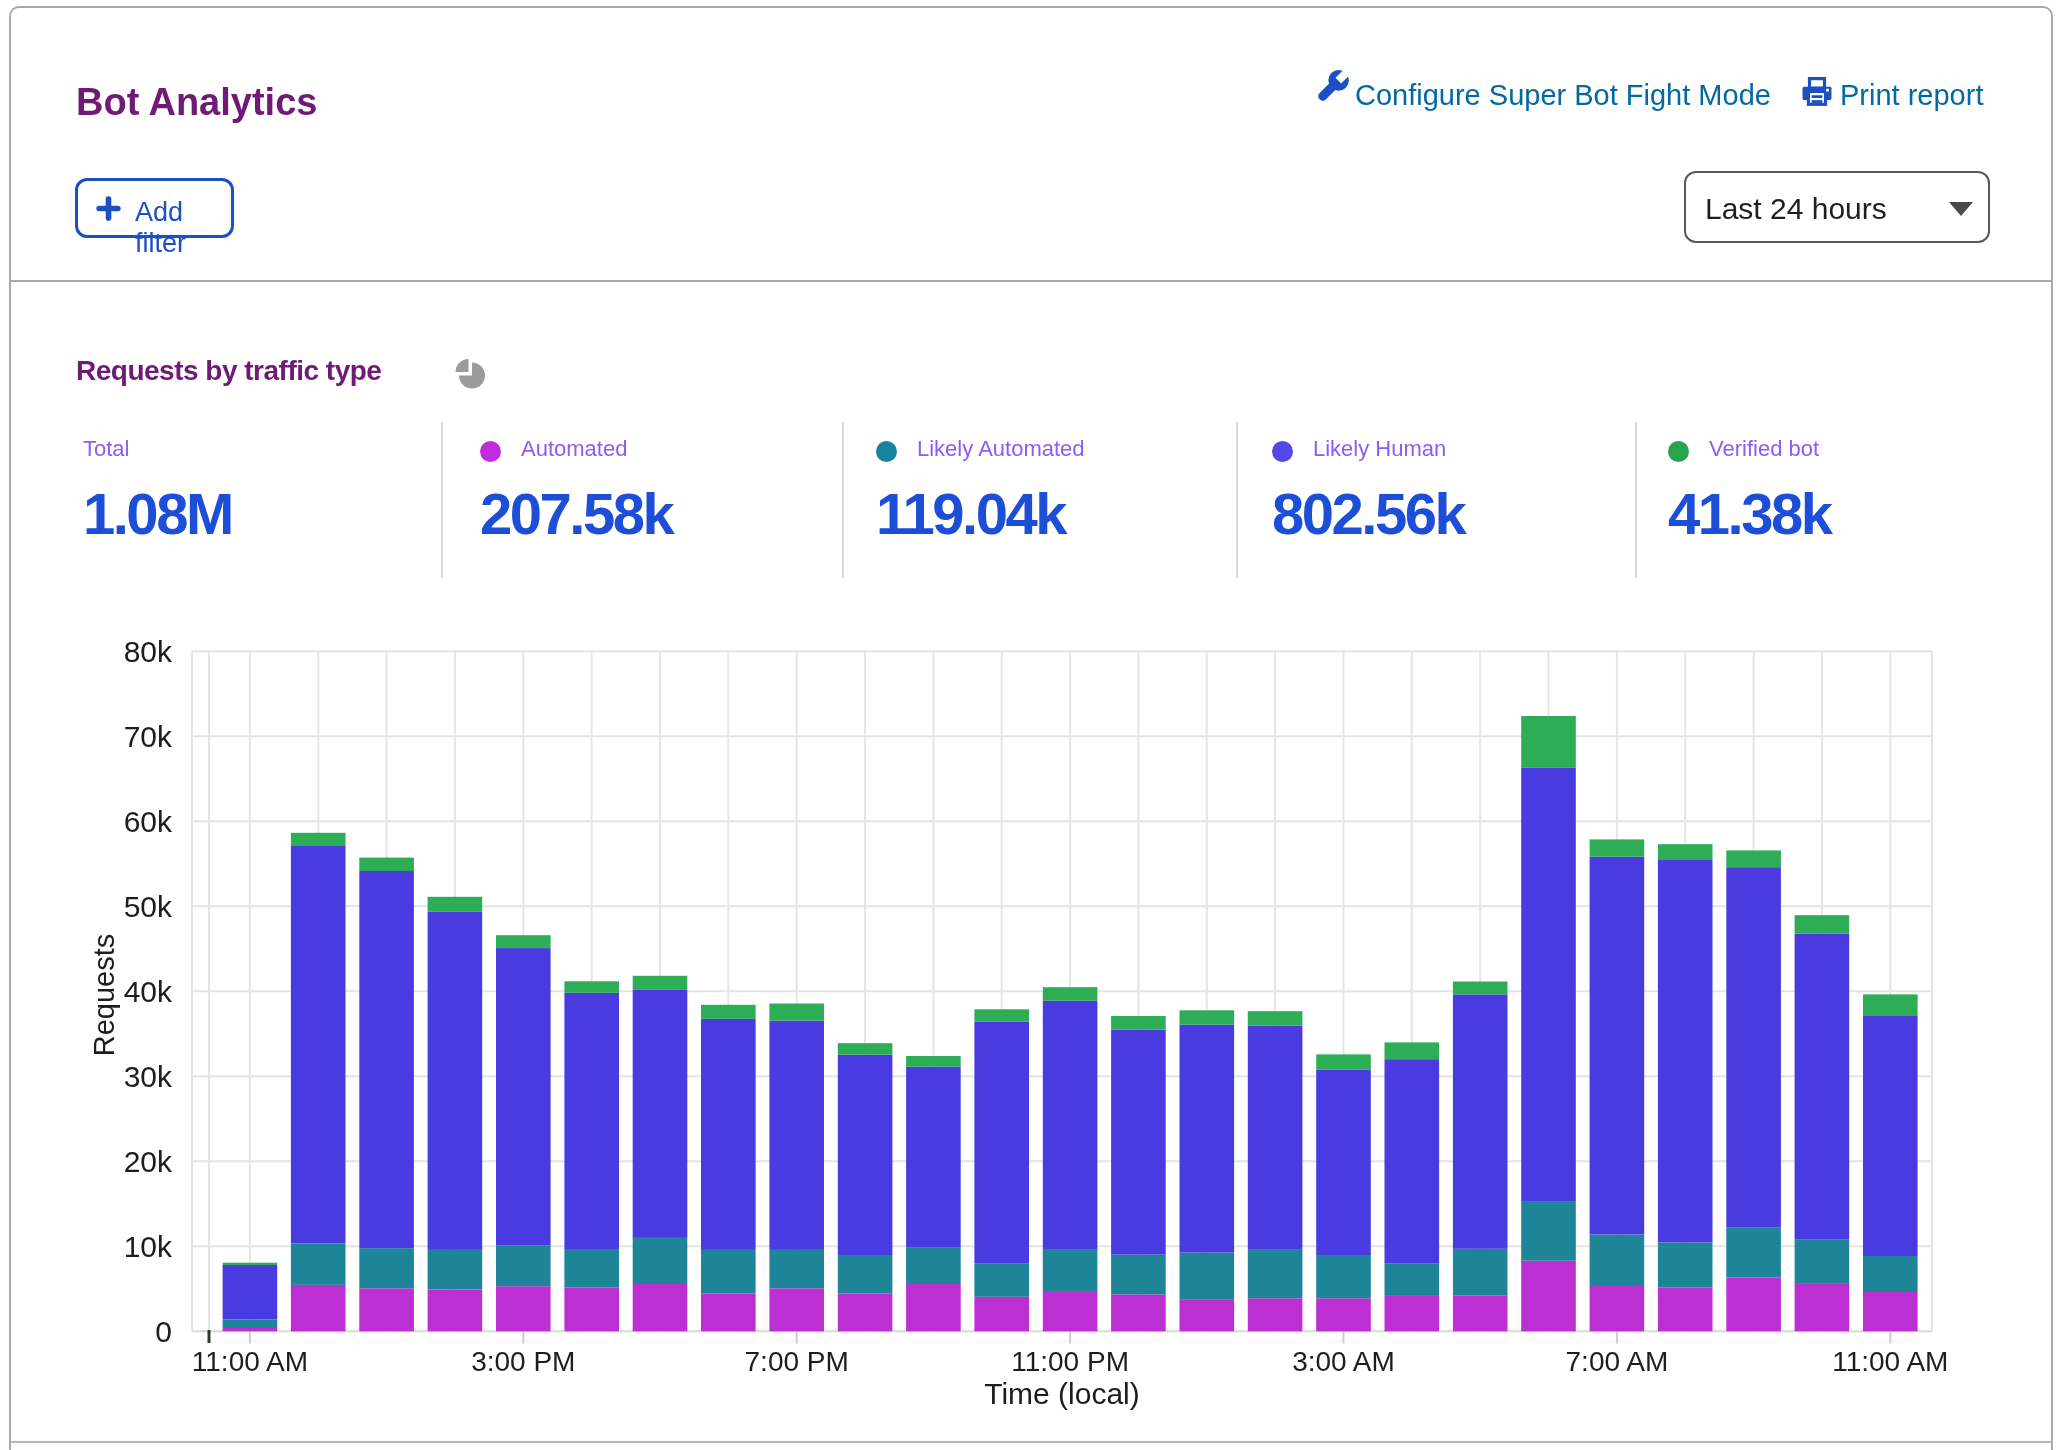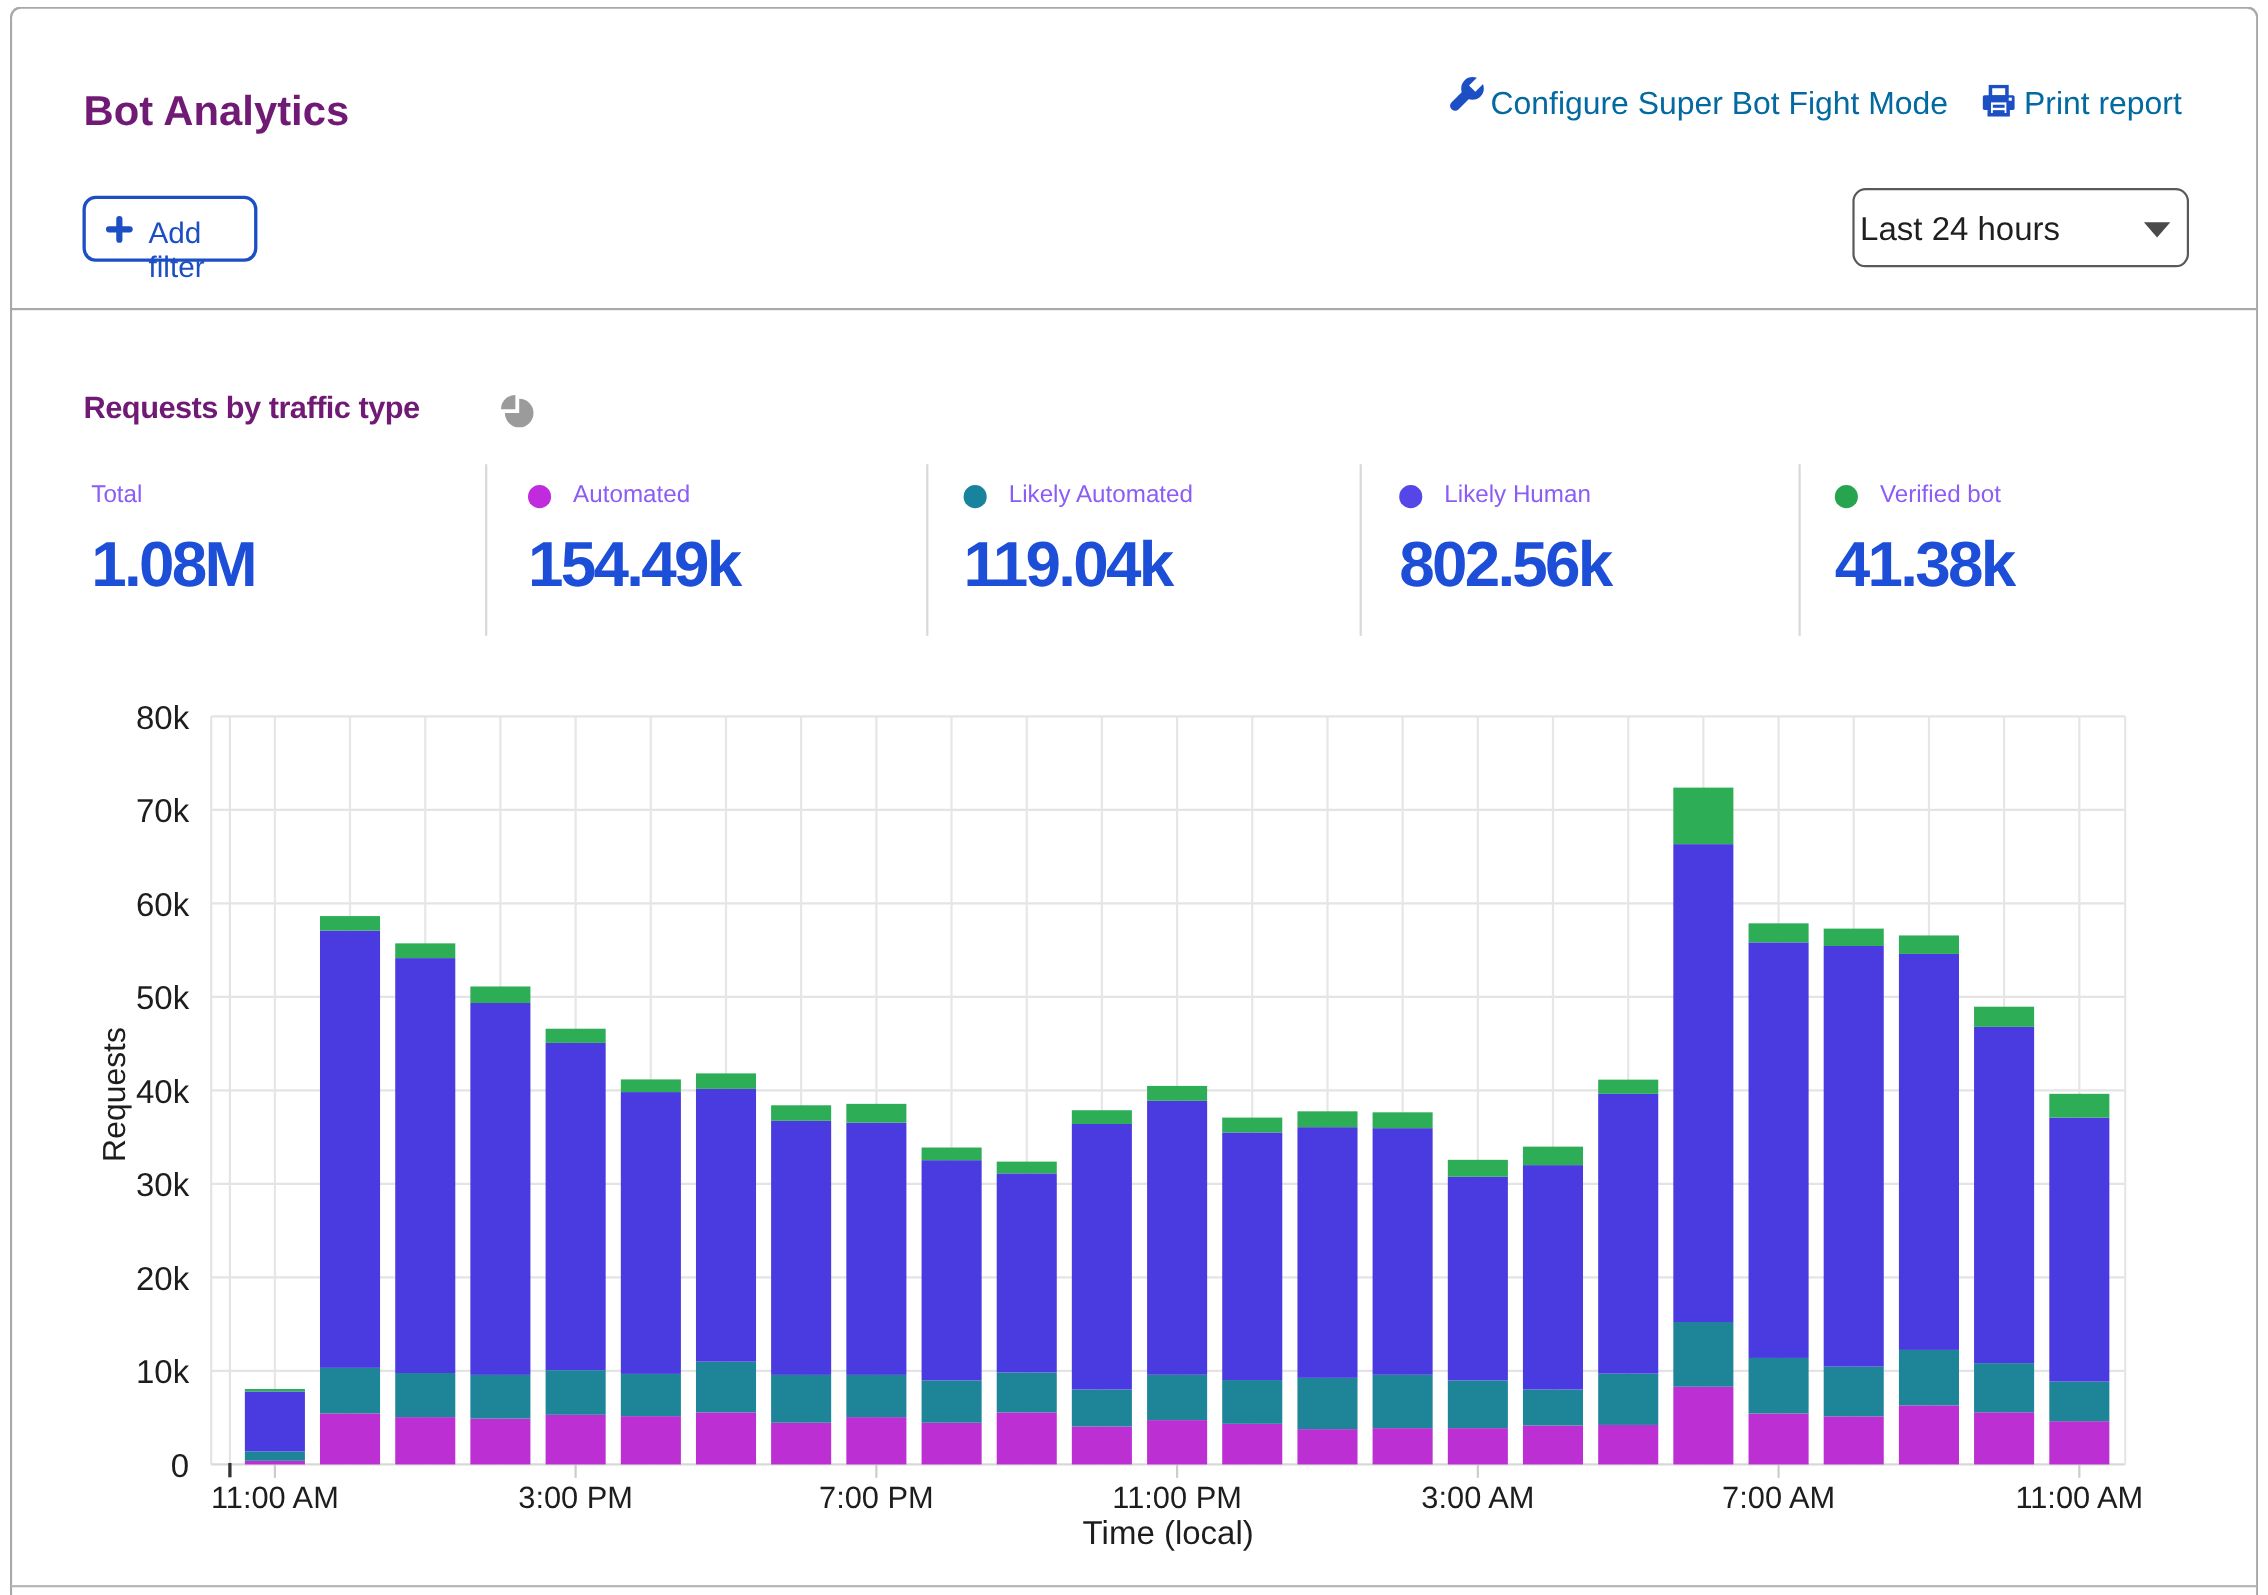--- a/index.html
+++ b/index.html
@@ -4,21 +4,21 @@
 html,body { width:2062px; height:1450px; background:#fff; font-family:"Liberation Sans", sans-serif; position:relative; overflow:hidden; }
 .card { position:absolute; left:9px; top:6px; width:2044px; height:1444px; border:2px solid #a8a8a8; border-bottom:none; border-radius:10px 10px 0 0; }
 .hr1 { position:absolute; left:10px; top:280px; width:2042px; height:2px; background:#a8a8a8; }
 .hr2 { position:absolute; left:10px; top:1441px; width:2042px; height:2px; background:#b5b5b5; }
 .title { position:absolute; left:76px; top:81px; font-size:38px; font-weight:700; color:#701a75; }
 .link { position:absolute; font-size:29px; color:#0369a1; }
 .btn { position:absolute; left:75px; top:178px; width:159px; height:60px; border:3px solid #1d4fc4; border-radius:12px; color:#1d4fc4; }
 .btn .plus { position:absolute; left:18px; top:15px; width:25px; height:25px; }
 .btn .btxt { position:absolute; left:57px; top:16px; font-size:27px; }
 .dd { position:absolute; left:1684px; top:171px; width:306px; height:72px; border:2px solid #595959; border-radius:12px; }
-.dd .dtxt { position:absolute; left:5px; top:19px; font-size:30px; color:#1f1f1f;text-align:center; }
+.dd .dtxt { position:absolute; left:19px; top:19px; font-size:30px; color:#1f1f1f;text-align:center; }
 .dd .caret { position:absolute; right:15px; top:29px; width:0; height:0; border-left:12px solid transparent; border-right:12px solid transparent; border-top:14px solid #4a4a4a; }
 .h2 { position:absolute; left:76px; top:355px; font-size:28px; font-weight:700; color:#701a75; letter-spacing:-0.5px; }
 .dot { position:absolute; top:441px; width:21px; height:21px; border-radius:50%; }
 .slabel { position:absolute; top:436px; font-size:22px; color:#8b5cf6; }
 .sval { position:absolute; top:480px; font-size:58px; font-weight:700; color:#1d4ed8; letter-spacing:-2.5px; }
 .sdiv { position:absolute; top:422px; width:2px; height:156px; background:#d8d8d8; }
 svg { position:absolute; left:0; top:0; }
 svg text { font-family:"Liberation Sans", sans-serif; }
 </style></head>
 <body>
@@ -55,21 +55,21 @@
   </div>
 <div class="h2">Requests by traffic type</div>
 <svg width="34" height="34" style="left:454px;top:357px" viewBox="0 0 34 34">
   <path d="M 18,18.5 L 18,5.5 A 13,13 0 1 1 5,18.5 Z" fill="#9b9b9b"></path>
   <path d="M 14.5,15 L 1.5,15 A 13,13 0 0 1 14.5,2 Z" fill="#9b9b9b"></path>
 </svg>
 <div class="slabel" style="left:83px">Total</div>
 <div class="sval" style="left:83px">1.08M</div>
 <div class="dot" style="left:480px;background:#c02bdd"></div>
 <div class="slabel" style="left:521px">Automated</div>
-<div class="sval" style="left:480px">154.49k</div>
+<div class="sval" style="left:480px">207.58k</div>
 <div class="dot" style="left:876px;background:#17839c"></div>
 <div class="slabel" style="left:917px">Likely Automated</div>
 <div class="sval" style="left:876px">119.04k</div>
 <div class="dot" style="left:1272px;background:#5546e8"></div>
 <div class="slabel" style="left:1313px">Likely Human</div>
 <div class="sval" style="left:1272px">802.56k</div>
 <div class="dot" style="left:1668px;background:#26a54e"></div>
 <div class="slabel" style="left:1709px">Verified bot</div>
 <div class="sval" style="left:1668px">41.38k</div>
 <div class="sdiv" style="left:441px"></div>

